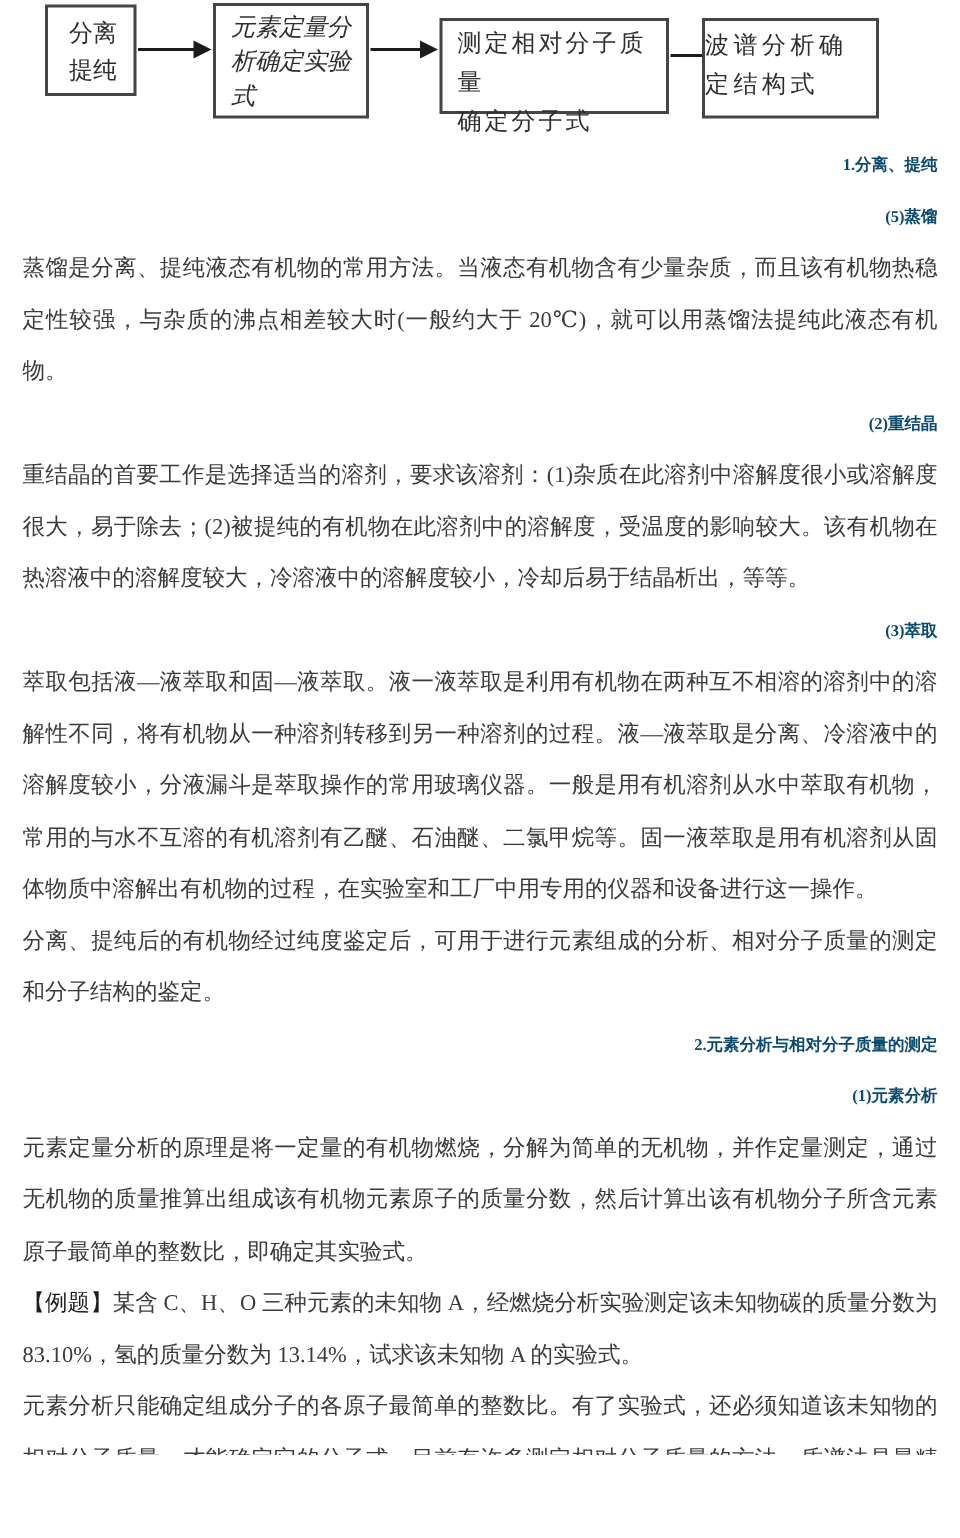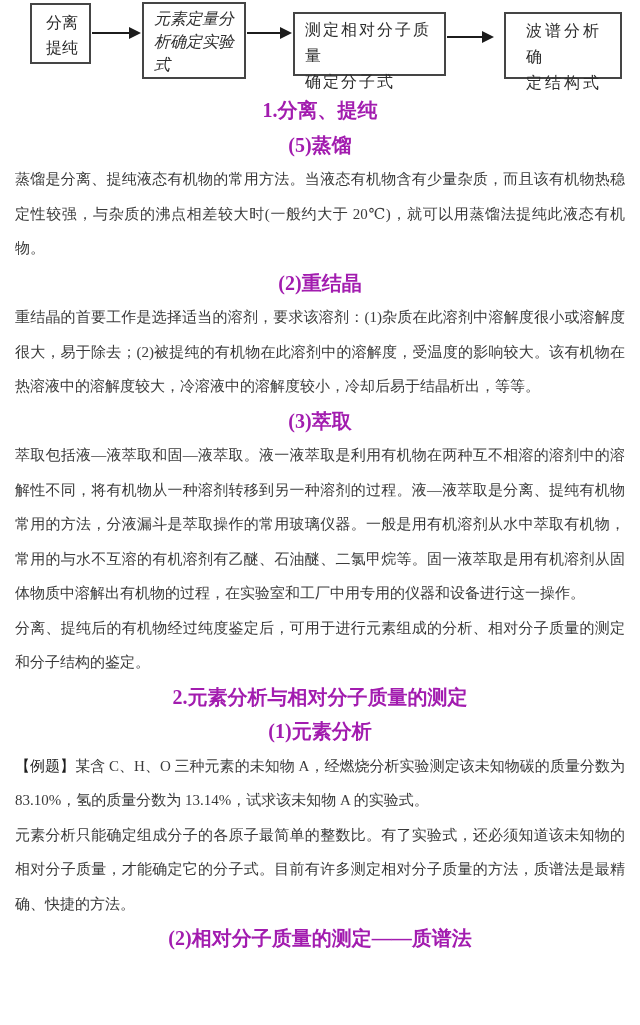--- a/index.html
+++ b/index.html
@@ -18,45 +18,45 @@
     border:2px solid #454545;
     box-sizing:border-box;
     white-space:pre-line;
     font-size:16px;
     color:#2e2e2e;
     background:#fff;
   }
   .fbox1{left:30px;top:3px;width:61px;height:61px;line-height:25px;padding:5px 0 0 14px;}
   .fbox2{left:142px;top:2px;width:104px;height:77px;line-height:23px;padding:3px 6px 0 10px;font-style:italic;}
   .fbox3{left:293px;top:12px;width:153px;height:64px;line-height:26px;padding:3px 6px 0 10px;letter-spacing:2px;}
-  .fbox4{left:504px;top:12px;width:118px;height:67px;line-height:26px;padding:4px 4px 0 20px;letter-spacing:3px;}
+  .fbox4{left:468px;top:12px;width:118px;height:67px;line-height:26px;padding:4px 4px 0 0;letter-spacing:3px;}
   .arrowline{position:absolute;height:2px;background:#1c1c1c;}
   .arrowline::after{
     content:"";
     position:absolute;right:-11px;top:-5px;
     border-left:12px solid #1c1c1c;
     border-top:6px solid transparent;
     border-bottom:6px solid transparent;
   }
   .arrow1{left:92px;top:32px;width:38px;}
   .arrow2{left:247px;top:32px;width:34px;}
   .arrow3{left:447px;top:36px;width:36px;}
   
   .content{
     padding:5px 15px 0 15px;
     font-size:15px;
     line-height:34.5px;
     text-align:justify;
   }
   .content p,.content h3,.content h4{margin:0;padding:0;}
   .h{
-    font-size:20px;
+    font-size:11px;
     font-weight:bold;
-    color:#a21caf;
-    text-align:center;
+    color:#0c4a6e;
+    text-align:right;
     line-height:34.5px;
   }
   .para{color:#3a3a3a;}
   .lead{font-weight:normal;color:#1f1f1f;}
   
   .watermark{
     position:absolute;
     top:988px;right:16px;
     font-size:12px;
     color:#d5d5d5;
@@ -85,24 +85,25 @@
 定结构式</div>
   </div>
 
   <div class="content">
     <h3 class="h">1.分离、提纯</h3>
     <h4 class="h">(5)蒸馏</h4>
     <p class="para">蒸馏是分离、提纯液态有机物的常用方法。当液态有机物含有少量杂质，而且该有机物热稳定性较强，与杂质的沸点相差较大时(一般约大于 20℃)，就可以用蒸馏法提纯此液态有机物。</p>
     <h4 class="h">(2)重结晶</h4>
     <p class="para">重结晶的首要工作是选择适当的溶剂，要求该溶剂：(1)杂质在此溶剂中溶解度很小或溶解度很大，易于除去；(2)被提纯的有机物在此溶剂中的溶解度，受温度的影响较大。该有机物在热溶液中的溶解度较大，冷溶液中的溶解度较小，冷却后易于结晶析出，等等。</p>
     <h4 class="h">(3)萃取</h4>
-    <p class="para">萃取包括液—液萃取和固—液萃取。液一液萃取是利用有机物在两种互不相溶的溶剂中的溶解性不同，将有机物从一种溶剂转移到另一种溶剂的过程。液—液萃取是分离、提纯有机物常用的方法，分液漏斗是萃取操作的常用玻璃仪器。一般是用有机溶剂从水中萃取有机物，常用的与水不互溶的有机溶剂有乙醚、石油醚、二氯甲烷等。固一液萃取是用有机溶剂从固体物质中溶解出有机物的过程，在实验室和工厂中用专用的仪器和设备进行这一操作。</p>
+    <p class="para">萃取包括液—液萃取和固—液萃取。液一液萃取是利用有机物在两种互不相溶的溶剂中的溶解性不同，将有机物从一种溶剂转移到另一种溶剂的过程。液—液萃取是分离、冷溶液中的溶解度较小，分液漏斗是萃取操作的常用玻璃仪器。一般是用有机溶剂从水中萃取有机物，常用的与水不互溶的有机溶剂有乙醚、石油醚、二氯甲烷等。固一液萃取是用有机溶剂从固体物质中溶解出有机物的过程，在实验室和工厂中用专用的仪器和设备进行这一操作。</p>
     <p class="para">分离、提纯后的有机物经过纯度鉴定后，可用于进行元素组成的分析、相对分子质量的测定和分子结构的鉴定。</p>
     <h3 class="h">2.元素分析与相对分子质量的测定</h3>
     <h4 class="h">(1)元素分析</h4>
+    <p class="para">元素定量分析的原理是将一定量的有机物燃烧，分解为简单的无机物，并作定量测定，通过无机物的质量推算出组成该有机物元素原子的质量分数，然后计算出该有机物分子所含元素原子最简单的整数比，即确定其实验式。</p>
     <p class="para"><span class="lead">【例题】</span><span>某含 C、H、O 三种元素的未知物 A，经燃烧分析实验测定该未知物碳的质量分数为 83.10%，氢的质量分数为 13.14%，试求该未知物 A 的实验式。</span></p>
     <p class="para">元素分析只能确定组成分子的各原子最简单的整数比。有了实验式，还必须知道该未知物的相对分子质量，才能确定它的分子式。目前有许多测定相对分子质量的方法，质谱法是最精确、快捷的方法。</p>
     <h4 class="h">(2)相对分子质量的测定——质谱法</h4>
   </div>
 
   <div class="watermark">知乎 @清华博士史大爷</div>
 
 </div>
 
 </body></html>

